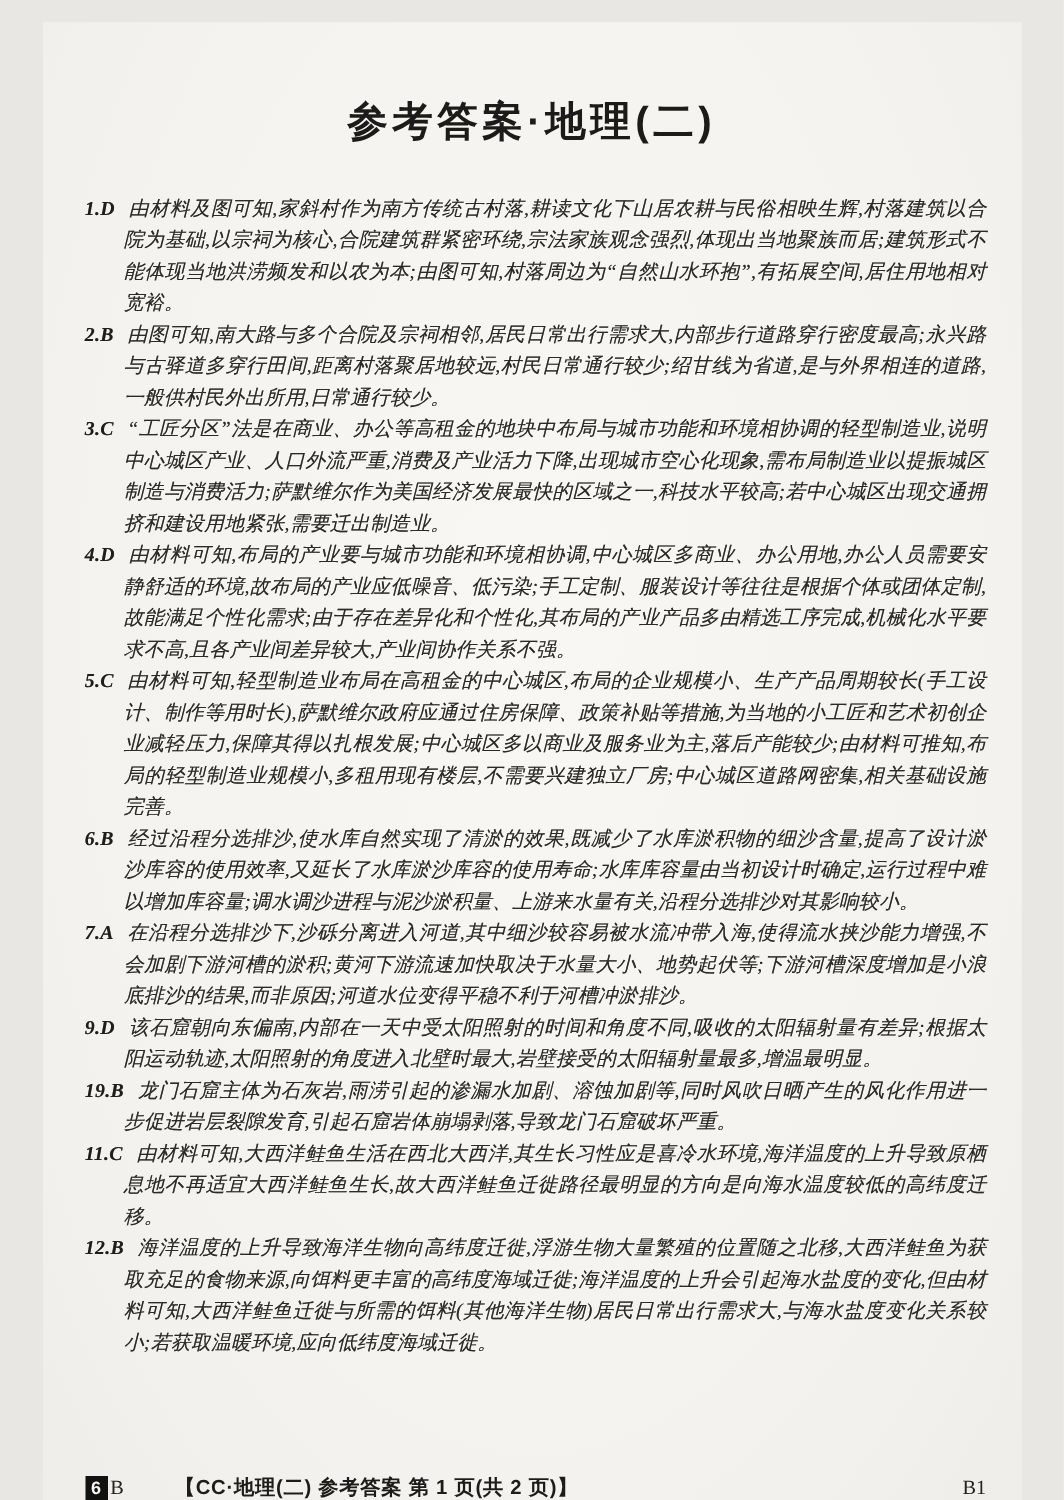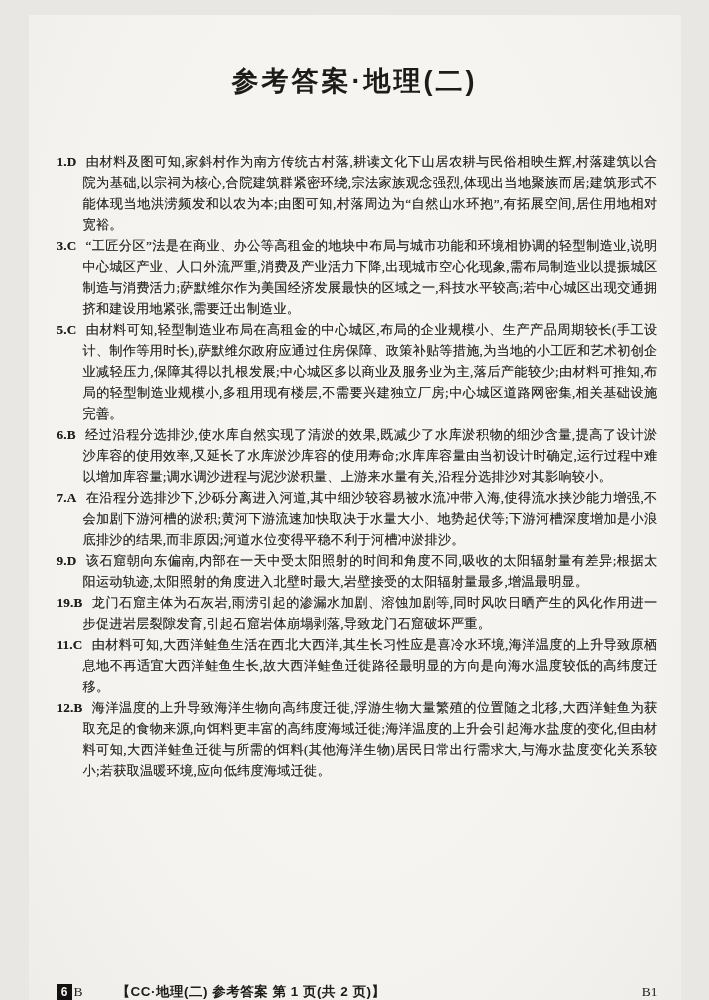--- a/index.html
+++ b/index.html
@@ -24,24 +24,25 @@
     padding-top: 48px;
     text-align: center;
     font-family: "Liberation Sans", "DejaVu Sans", sans-serif;
     font-size: 27px;
     font-weight: 700;
     letter-spacing: 3px;
     color: #1c1b19;
   }
   .answers {
     position: absolute;
-    top: 136px;
+    top: 113px;
     left: 28px;
     right: 23px;
     text-align: justify;
+    font-style: italic;
   }
   .answer {
     margin: 0;
     padding-left: 26px;
     text-indent: -26px;
     font-size: 13.2px;
     line-height: 21px;
     letter-spacing: 0.2px;
     color: #2b2a27;
     text-shadow: 0 0 0.4px rgba(40,40,38,0.55);
@@ -104,25 +105,31 @@
 <body>
 
 <div class="page">
   <h1 class="title">参考答案·地理(二)</h1>
 
   <main class="answers" id="answers">
     <p class="answer">
       <span class="num">1.D</span><span class="text">由材料及图可知,家斜村作为南方传统古村落,耕读文化下山居农耕与民俗相映生辉,村落建筑以合院为基础,以宗祠为核心,合院建筑群紧密环绕,宗法家族观念强烈,体现出当地聚族而居;建筑形式不能体现当地洪涝频发和以农为本;由图可知,村落周边为“自然山水环抱”,有拓展空间,居住用地相对宽裕。</span>
     </p>
 
+    <p class="answer">
+      <span class="num">2.B</span><span class="text">由图可知,南大路与多个合院及宗祠相邻,居民日常出行需求大,内部步行道路穿行密度最高;永兴路与古驿道多穿行田间,距离村落聚居地较远,村民日常通行较少;绍甘线为省道,是与外界相连的道路,一般供村民外出所用,日常通行较少。</span>
+    </p>
 
     <p class="answer">
       <span class="num">3.C</span><span class="text">“工匠分区”法是在商业、办公等高租金的地块中布局与城市功能和环境相协调的轻型制造业,说明中心城区产业、人口外流严重,消费及产业活力下降,出现城市空心化现象,需布局制造业以提振城区制造与消费活力;萨默维尔作为美国经济发展最快的区域之一,科技水平较高;若中心城区出现交通拥挤和建设用地紧张,需要迁出制造业。</span>
     </p>
 
+    <p class="answer">
+      <span class="num">4.D</span><span class="text">由材料可知,布局的产业要与城市功能和环境相协调,中心城区多商业、办公用地,办公人员需要安静舒适的环境,故布局的产业应低噪音、低污染;手工定制、服装设计等往往是根据个体或团体定制,故能满足个性化需求;由于存在差异化和个性化,其布局的产业产品多由精选工序完成,机械化水平要求不高,且各产业间差异较大,产业间协作关系不强。</span>
+    </p>
 
     <p class="answer">
       <span class="num">5.C</span><span class="text">由材料可知,轻型制造业布局在高租金的中心城区,布局的企业规模小、生产产品周期较长(手工设计、制作等用时长),萨默维尔政府应通过住房保障、政策补贴等措施,为当地的小工匠和艺术初创企业减轻压力,保障其得以扎根发展;中心城区多以商业及服务业为主,落后产能较少;由材料可推知,布局的轻型制造业规模小,多租用现有楼层,不需要兴建独立厂房;中心城区道路网密集,相关基础设施完善。</span>
     </p>
 
     <p class="answer">
       <span class="num">6.B</span><span class="text">经过沿程分选排沙,使水库自然实现了清淤的效果,既减少了水库淤积物的细沙含量,提高了设计淤沙库容的使用效率,又延长了水库淤沙库容的使用寿命;水库库容量由当初设计时确定,运行过程中难以增加库容量;调水调沙进程与泥沙淤积量、上游来水量有关,沿程分选排沙对其影响较小。</span>
     </p>
 
     <p class="answer">

